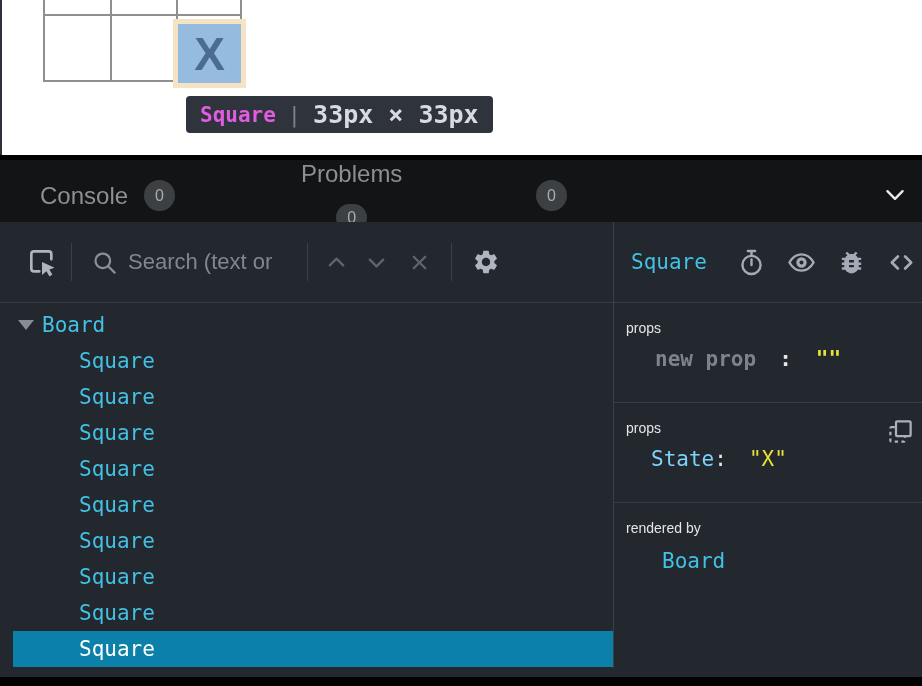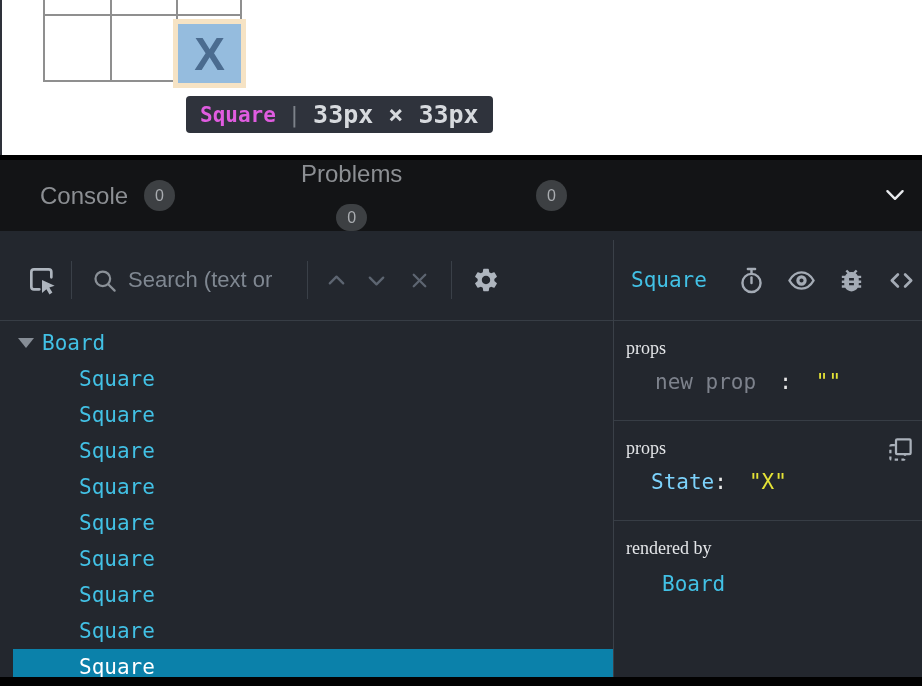--- a/index.html
+++ b/index.html
@@ -31,21 +31,21 @@
     border-top:5px solid #000000; }
   .tab { position:absolute; top:0; height:71px; display:flex; align-items:center; gap:16px; cursor:default; }
   .tab-console { left:40px;align-items:center; } .tab-problems { left:301px;flex-direction:column; } .tab-react { left:536px; }
   .tab .tlabel { font-size:24px; color:#8c8f93; }
   .tab.active .tlabel { color:#ffffff; font-weight:700; }
   .badge { min-width:31px; height:31px; border-radius:16px; background:#3d4043; color:#a9acb0;
     font-size:16px; display:flex; align-items:center; justify-content:center; padding:0 6px; }
   .tab-chevron { position:absolute; right:14px; top:22px; width:26px; height:26px; color:#e8eaed; }
 
   
-  .main { position:absolute; left:0; top:240px; width:922px; height:446px; display:flex; background:#23272e; }
+  .main { position:absolute; left:0; top:222px; width:922px; height:446px; display:flex; background:#23272e; }
   .panel-left { width:613px; height:100%; display:flex; flex-direction:column; }
   .panel-divider { width:1px; height:100%; background:#3a4048; }
   .panel-right { width:308px; height:100%; display:flex; flex-direction:column; }
 
   
   .toolbar { height:81px; border-bottom:1px solid #373d45; display:flex; align-items:center; flex:none; }
   .tb-divider { width:1px; height:38px; background:#3a4048; flex:none; }
   .icon-btn { display:flex; align-items:center; justify-content:center; flex:none; cursor:pointer; background:none; border:none; }
   .ic-inspect { margin-left:26px; width:32px; height:32px; color:#aeb5be; }
   .d1 { margin-left:13px; }
@@ -70,24 +70,24 @@
   
   .rtoolbar { height:81px; border-bottom:1px solid #373d45; display:flex; align-items:center; flex:none; }
   .rtitle { margin-left:17px; font-family:"DejaVu Sans Mono", monospace; font-size:21px; color:#42c1e5; }
   .ricons { margin-left:auto; margin-right:6px; display:flex; align-items:center; gap:21px; }
   .ricons .icon-btn { width:29px; height:29px; color:#a4abb5; }
 
   
   .section { border-bottom:1px solid #373d45; position:relative; padding:17px 0 0 12px; }
   .sec-props, .sec-hooks { height:100px; }
   .sec-rendered { flex:1; border-bottom:none; }
-  .sec-title { font-size:18px; color:#e4e6e9;font-family:Liberation Serif, serif; }
+  .sec-title { font-size:14px; color:#e4e6e9; }
   .kv-row { margin-top:11px; display:flex; align-items:center;
     font-family:"DejaVu Sans Mono", monospace; font-size:21px; }
-  .kv-row.props-row { padding-left:29px; }
+  .kv-row.props-row { padding-left:29px;font-weight:bold; }
   .kv-row.hooks-row { padding-left:25px; }
   .key-muted { color:#7d828c; }
   .key-purple { color:#7dd3fc; }
   .colon { color:#e8e8e8; }
   .props-row .colon { margin-left:23px; }
   .value-yellow { color:#e5e336; margin-left:24px; }
   .hooks-row .value-yellow { margin-left:22px; }
   .hook-parse-btn { position:absolute; right:8px; top:15px; width:27px; height:27px; color:#aab1ba; }
   .rendered-link { margin-top:13px; padding-left:36px; font-family:"DejaVu Sans Mono", monospace;
     font-size:21px; color:#42c1e5; cursor:pointer; display:inline-block; }

